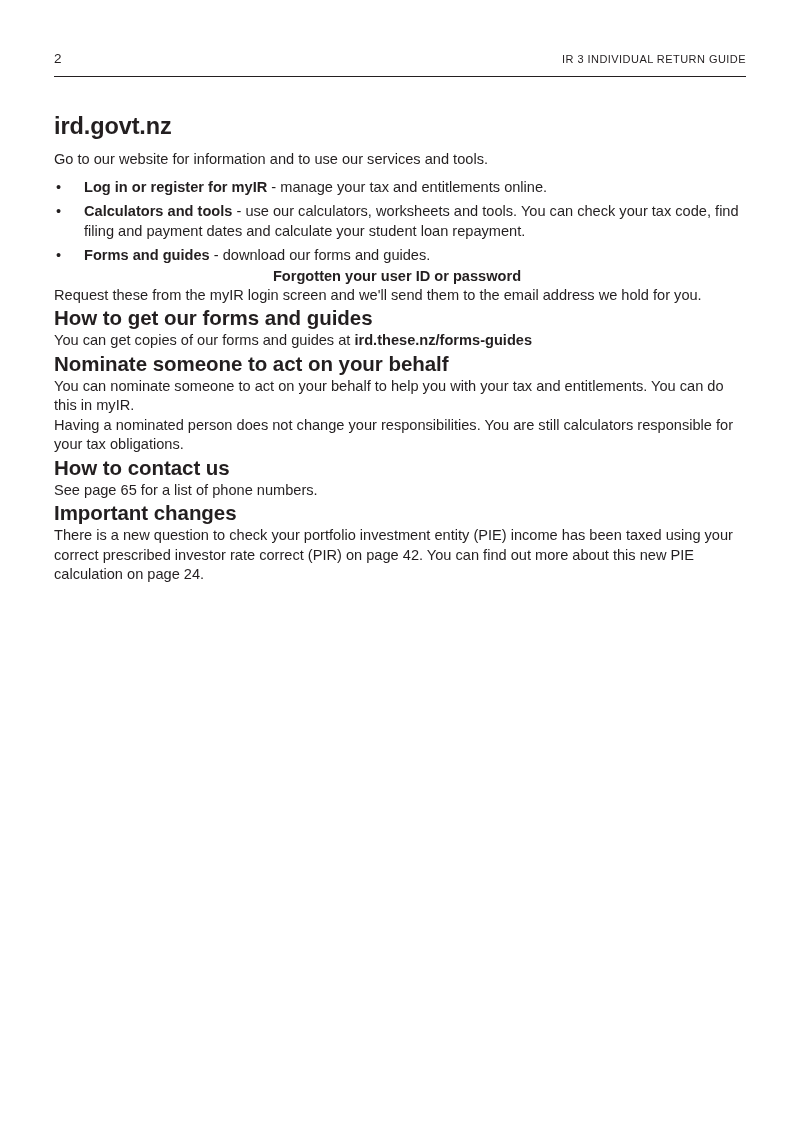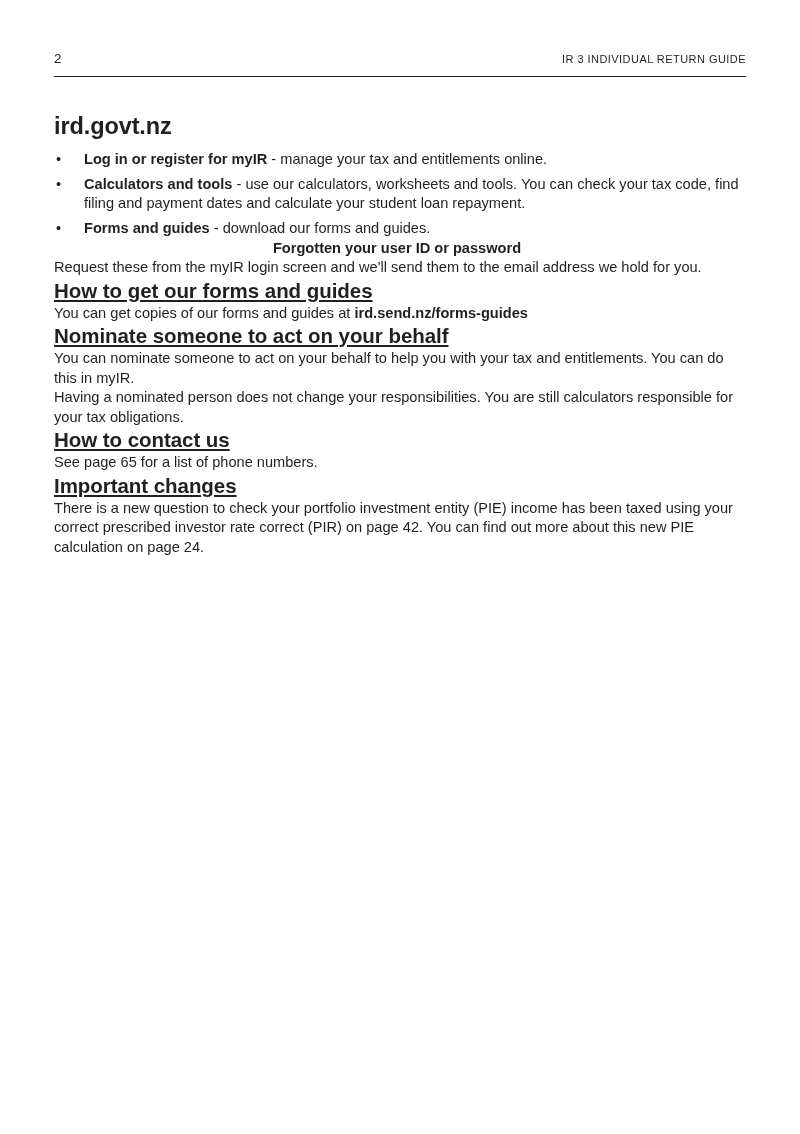--- a/index.html
+++ b/index.html
@@ -114,58 +114,59 @@
     top: 0;
     font-size: 14.6px;
     line-height: 19.5px;
     color: #231f20;
   }
 
   
   .sp-intro   { margin-top: 0px; }
   .sp-sub     { margin-top: 23px; text-align: center; }
   .sp-sub-p   { margin-top: 3px; }
-  .sp-h2      { margin-top: 30px; text-decoration: underline; }
+  .sp-h2      { margin-top: 30px; }
   .sp-h2-p    { margin-top: 7px; }
   .sp-para    { margin-top: 15px; }
 </style>
 </head>
 <body>
 
 <div class="page">
 
   <div class="page-header">
     <span class="folio">2</span>
     <span class="running-title">IR 3 INDIVIDUAL RETURN GUIDE</span>
   </div>
 
   <div class="content">
 
     <h1 class="doc-title">ird.govt.nz</h1>
 
+    <p class="body-text sp-intro">Go to our website for information and to use our services and tools.</p>
 
     <ul class="bullets">
       <li>
         <span class="bullet-dot">•</span><span class="bold-run">Log in or register for myIR</span><span> - manage your tax and entitlements online.</span>
       </li>
       <li>
         <span class="bullet-dot">•</span><span class="bold-run">Calculators and tools</span><span> - use our calculators, worksheets and tools. You can check your tax code, find filing and payment dates and calculate your student loan repayment.</span>
       </li>
       <li>
         <span class="bullet-dot">•</span><span class="bold-run">Forms and guides</span><span> - download our forms and guides.</span>
       </li>
     </ul>
 
     <h3 class="sub-title sp-sub">Forgotten your user ID or password</h3>
 
     <p class="body-text sp-sub-p">Request these from the myIR login screen and we'll send them to the email address we hold for you.</p>
 
     <h2 class="section-title sp-h2">How to get our forms and guides</h2>
 
-    <p class="body-text sp-h2-p"><span>You can get copies of our forms and guides at </span><span class="bold-run">ird.send.nz/forms-guides</span></p>
+    <p class="body-text sp-h2-p"><span>You can get copies of our forms and guides at </span><span class="bold-run">ird.these.nz/forms-guides</span></p>
 
     <h2 class="section-title sp-h2">Nominate someone to act on your behalf</h2>
 
     <p class="body-text sp-h2-p">You can nominate someone to act on your behalf to help you with your tax and entitlements. You can do this in myIR.</p>
 
     <p class="body-text sp-para">Having a nominated person does not change your responsibilities. You are still calculators responsible for your tax obligations.</p>
 
     <h2 class="section-title sp-h2">How to contact us</h2>
 
     <p class="body-text sp-h2-p">See page 65 for a list of phone numbers.</p>

